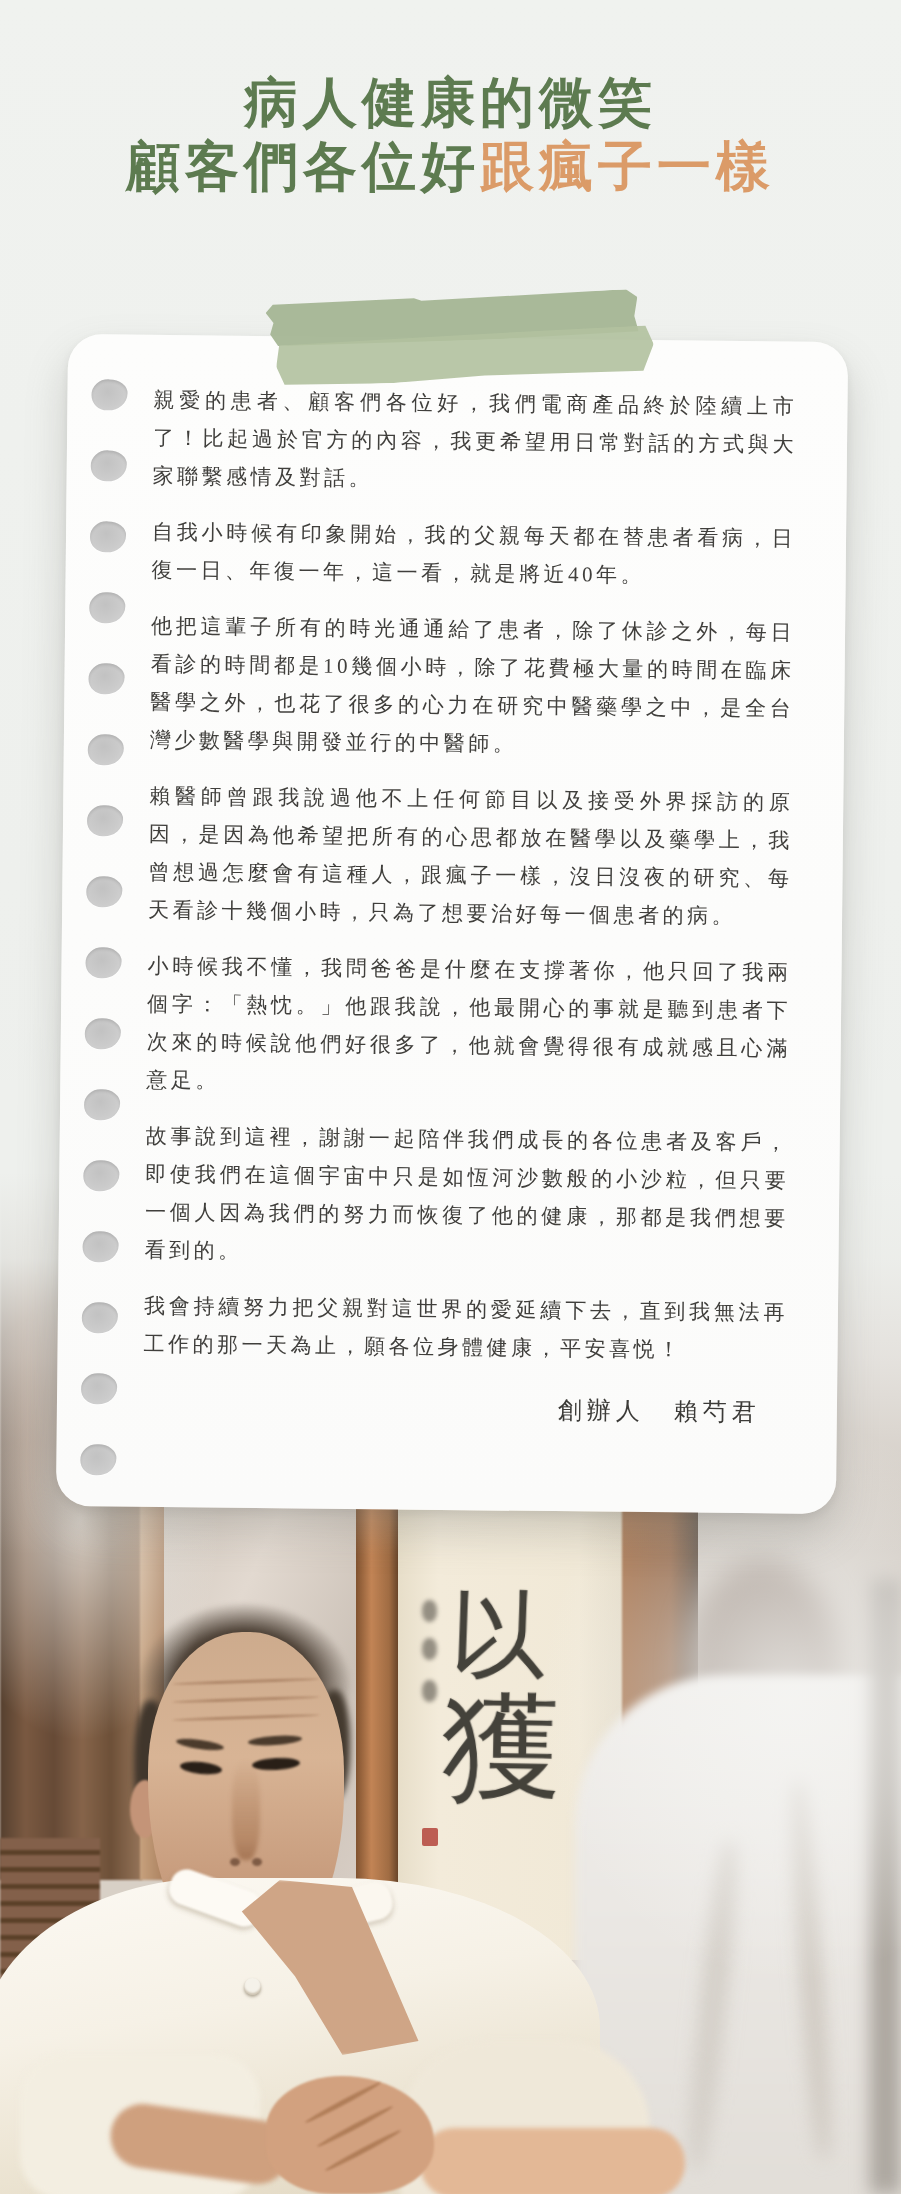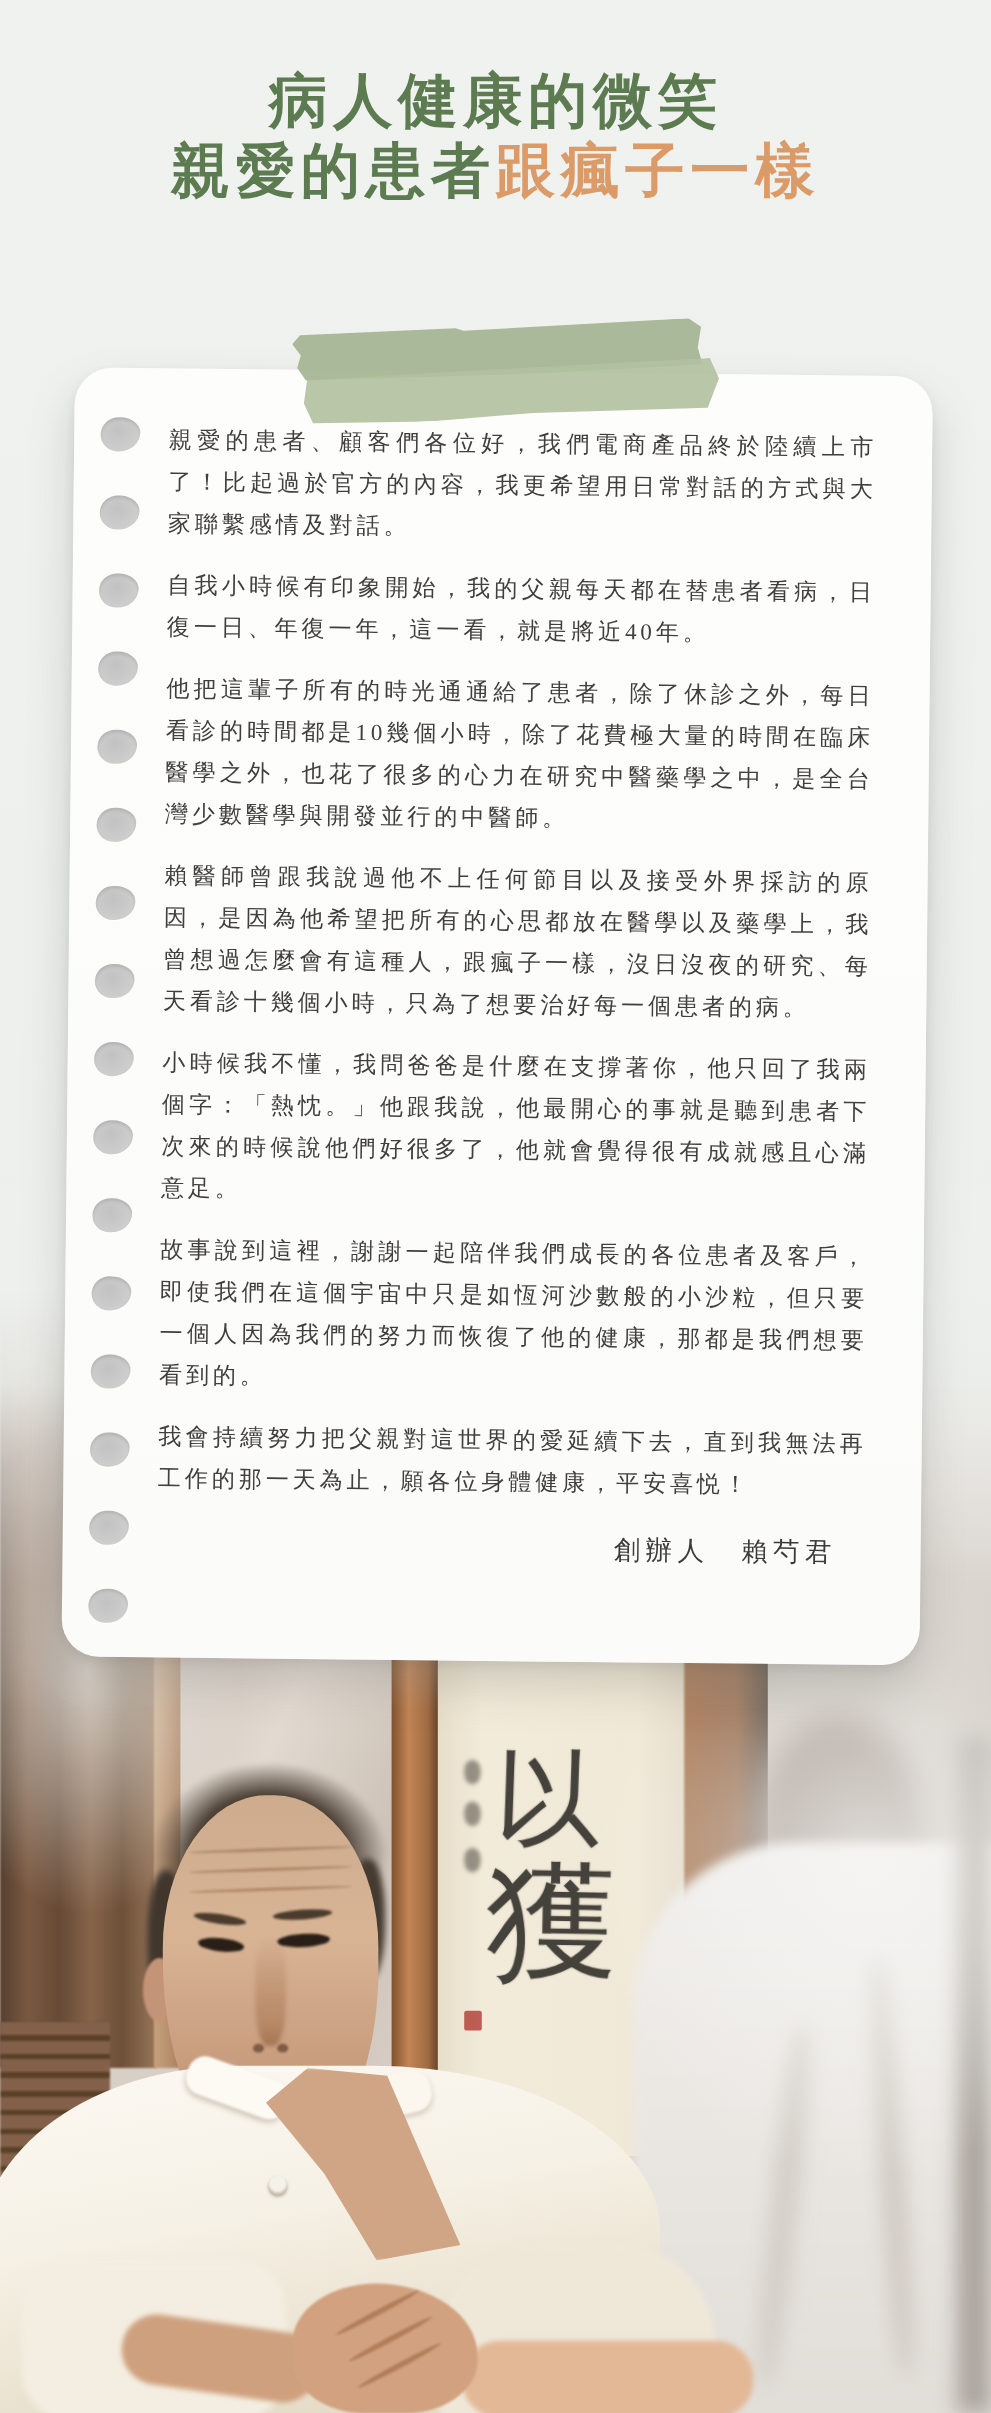--- a/index.html
+++ b/index.html
@@ -1,21 +1,21 @@
 <!DOCTYPE html>
 <html><head>
 <meta charset="utf-8">
 <style>
   html,body{margin:0;padding:0;background:#e7e9e6;}
   .page{position:relative;width:901px;height:2194px;margin:0 auto;overflow:hidden;
         background:linear-gradient(180deg,#f0f2ef 0%,#edefec 60%,#eceeeb 100%);
         font-family:"Liberation Sans","DejaVu Sans",sans-serif;}
 
   
-  .title-block{position:absolute;top:60px;left:0;width:901px;text-align:center;z-index:5;}
+  .title-block{position:absolute;top:70px;left:0;width:901px;text-align:center;z-index:5;}
   .title-line{font-size:54px;line-height:64px;font-weight:700;letter-spacing:5px;color:#5d7b50;}
   .title-accent{color:#db9b68;}
 
   
   .photo{position:absolute;left:0;top:1080px;width:901px;height:1114px;overflow:hidden;z-index:1;
          background:#d8d0c6;}
   .photo *{position:absolute;}
   .wood-door{left:0;top:0;width:142px;height:800px;
       background:linear-gradient(90deg,#55402f 0%,#7a5941 18%,#664a36 38%,#86644a 58%,#6d5038 78%,#96755a 100%);
       filter:blur(1px);}
@@ -125,21 +125,21 @@
       transform:rotate(-2.4deg);
       clip-path:polygon(1% 10%,50% 4%,98% 0%,100% 40%,97% 96%,55% 92%,30% 100%,2% 94%,0% 55%);}
 </style>
 </head>
 <body>
 
 <div class="page">
 
   <div class="title-block">
     <div class="title-line">病人健康的微笑</div>
-    <div class="title-line"><span>親愛的患者</span><span class="title-accent">跟瘋子一樣</span></div>
+    <div class="title-line"><span>顧客們各位好</span><span class="title-accent">跟瘋子一樣</span></div>
   </div>
 
   <div class="photo">
     <div class="wood-door"></div>
     <div class="door-jamb"></div>
     <div class="marble-wall"></div>
     <div class="pillar-left"></div>
 
     <div class="scroll">
       <div class="calli calli-1">以</div>

